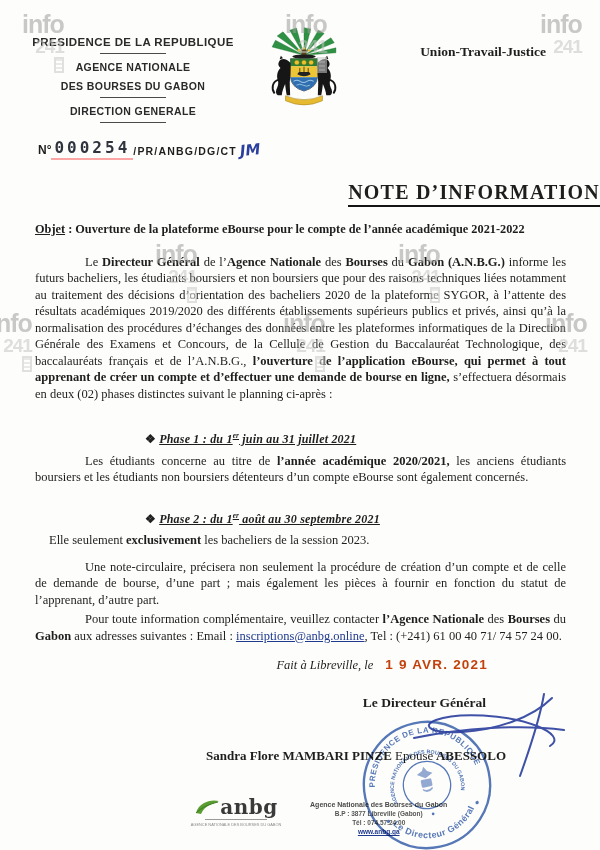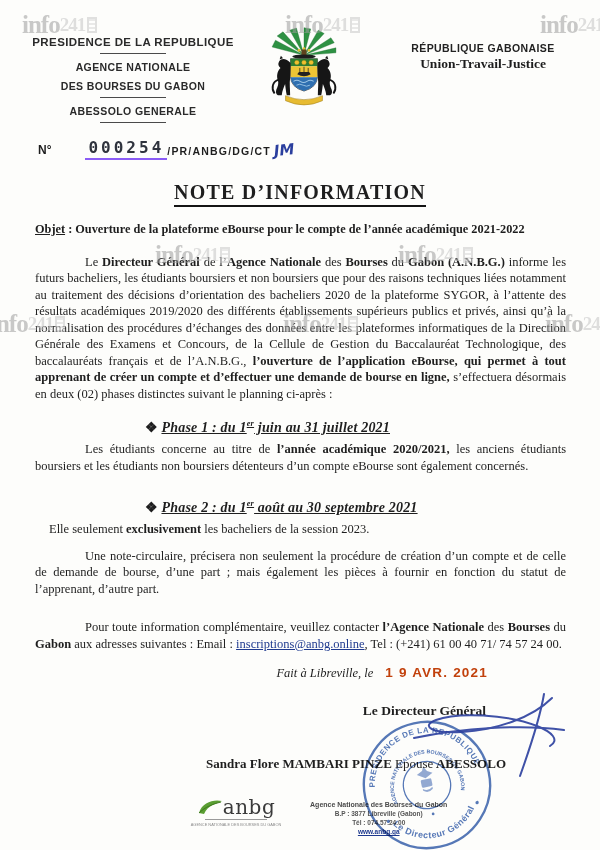--- a/index.html
+++ b/index.html
@@ -1,77 +1,77 @@
 <!DOCTYPE html>
 <html><head>
 <meta charset="utf-8">
 <style>
   html,body{margin:0;padding:0;}
   .page{position:relative;width:600px;height:850px;background:#fdfdfb;overflow:hidden;
         font-family:"Liberation Serif",serif;color:#1e1e1e;}
   
-  .wm{position:absolute;display:flex;align-items:center;opacity:.55;z-index:6;pointer-events:none;
-      font-family:Liberation Serif, serif;font-weight:bold;}
+  .wm{position:absolute;display:flex;align-items:flex-end;opacity:.55;z-index:6;pointer-events:none;
+      font-family:Liberation Sans, sans-serif;font-weight:bold;flex-direction:column;}
   .wm-a{color:#9d9d9d;font-size:25px;letter-spacing:-1px;line-height:1;}
   .wm-b{color:#c6c6c6;font-size:19px;letter-spacing:-1px;line-height:1;}
   .wm-box{width:6px;height:12px;border:2px solid #c9c9c9;margin:1px 0 0 2px;
       background:repeating-linear-gradient(#d9d9d9 0 2px,#fff 2px 4px);}
   
   .hdr-left{position:absolute;left:28px;top:36px;width:210px;text-align:center;
       font-family:"Liberation Sans",sans-serif;font-weight:bold;color:#2a2a2a;}
   .hdr-left .l1{font-size:11.5px;letter-spacing:.4px;}
   .hdr-left .l2{font-size:10.5px;letter-spacing:.4px;margin-top:7px;}
   .sep{width:66px;border-top:1.5px solid #4a4a4a;margin:5px auto 0;}
   .emblem{position:absolute;left:262px;top:26px;width:84px;height:94px;}
   .hdr-right{position:absolute;left:390px;top:42px;width:186px;text-align:center;}
   .hdr-right .country{font-family:"Liberation Sans",sans-serif;font-weight:bold;font-size:10.5px;
       letter-spacing:.4px;color:#222;}
   .hdr-right .motto{font-weight:bold;font-size:13.5px;margin-top:2px;}
   
   .ref{position:absolute;left:38px;top:138px;display:flex;align-items:flex-end;z-index:2;}
   .ref-label{font-family:"Liberation Sans",sans-serif;font-weight:bold;font-size:12px;padding-bottom:3px;}
   .ref-number{font-family:"DejaVu Sans Mono",monospace;font-weight:bold;font-size:16px;letter-spacing:3px;
-      color:#2f333d;border-bottom:2px solid #8b5cf6;padding:0 3px 1px 3px;margin-left:34px;}
+      color:#2f333d;border-bottom:2px solid #fca5a5;padding:0 3px 1px 3px;}
   .ref-suffix{font-family:"Liberation Sans",sans-serif;font-weight:bold;font-size:10.5px;
       letter-spacing:1.2px;padding-bottom:3px;}
   .ref-initials{color:#2b3f9e;font-family:"DejaVu Sans",sans-serif;font-style:italic;font-weight:bold;
       font-size:15px;transform:rotate(-6deg);margin-left:3px;padding-bottom:1px;}
   
-  .title-wrap{position:absolute;left:0;top:181px;width:100%;text-align:center;z-index:2;}
+  .title-wrap{position:absolute;left:0;top:181px;width:100%;text-align:right;z-index:2;}
   .title{display:inline-block;font-size:20px;font-weight:bold;letter-spacing:1.2px;
       border-bottom:2.2px solid #141414;padding-bottom:1px;}
   
   .body{position:absolute;left:35px;top:221px;width:531px;font-size:12.5px;line-height:16.5px;
       text-align:justify;z-index:2;}
   .subject{white-space:nowrap;font-weight:bold;font-size:12.3px;margin-bottom:16px;}
   .para{text-indent:50px;margin:0;}
   .b{font-weight:bold;}
   .i{font-style:italic;}
   .u{text-decoration:underline;}
   .sup{vertical-align:super;font-size:.6em;}
   .doclink{color:#1f3a8f;text-decoration:underline;cursor:pointer;}
-  .phase-h{margin:14px 0 5px 110px;text-indent:0;font-size:14px;text-align:left;}
+  .phase-h{margin:26px 0 5px 110px;text-indent:0;font-size:12px;text-align:left;}
   .phase-h .b{letter-spacing:.2px;}
   .p5{margin-top:10px;}
-  .p6{margin-top:22px;}
+  .p6{margin-top:3px;}
   .dateline{margin-top:13px;text-align:right;padding-right:78px;text-indent:0;}
   .place{font-style:italic;font-size:12.5px;}
   .date-stamp{font-family:"Liberation Sans",sans-serif;font-weight:bold;font-size:13.5px;
       letter-spacing:1.2px;color:#c2410c;margin-left:9px;}
   .signer-title{margin-top:21px;text-align:right;padding-right:80px;font-weight:bold;font-size:13.5px;}
   .signer-name{margin-top:37px;text-align:right;padding-right:60px;font-size:13px;}
   
   .stamp{position:absolute;left:358px;top:716px;width:138px;height:138px;z-index:7;
       transform:rotate(-12deg);opacity:.88;mix-blend-mode:multiply;}
   .signature{position:absolute;left:400px;top:686px;width:170px;height:100px;z-index:8;opacity:.9;}
   
   .footer{position:absolute;left:178px;top:797px;display:flex;gap:16px;align-items:flex-start;z-index:3;}
   .anbg-logo{display:flex;flex-direction:column;align-items:center;}
   .logo-row{display:flex;align-items:flex-end;}
-  .logo-text{font-family:"DejaVu Serif",serif;font-weight:normal;font-size:20px;color:#3a3a3a;
+  .logo-text{font-family:"DejaVu Serif",serif;font-weight:bold;font-size:20px;color:#3a3a3a;
       letter-spacing:.5px;line-height:1;}
   .logo-rule{width:62px;border-top:1px solid #9a9a9a;margin-top:2px;}
   .logo-tagline{font-family:"Liberation Sans",sans-serif;font-size:5px;color:#8a8a8a;
       transform:scale(.78);transform-origin:center;white-space:nowrap;margin-top:1px;}
   .f-contact{text-align:center;font-family:"Liberation Sans",sans-serif;color:#555;
       font-size:6.5px;font-weight:bold;line-height:9px;padding-top:3px;}
   .f-org{font-size:7px;color:#4a4a4a;}
   .f-web{color:#1f3a8f;text-decoration:underline;cursor:pointer;}
 </style>
 </head>
@@ -117,21 +117,21 @@
       <span class="wm-a">info</span>
       <span class="wm-b">241</span>
     </div>
 
   <div class="hdr-left">
     <div class="l1">PRESIDENCE DE LA REPUBLIQUE</div>
     <div class="sep"></div>
     <div class="l2">AGENCE NATIONALE</div>
     <div class="l2">DES BOURSES DU GABON</div>
     <div class="sep"></div>
-    <div class="l2">ABESSOLO GENERALE</div>
+    <div class="l2">DIRECTION GENERALE</div>
     <div class="sep"></div>
   </div>
 
   <svg class="emblem" viewBox="0 0 100 108">
     <g fill="#2e9143" stroke="#1c6b2d" stroke-width="0.4">
       <path d="M50,33 L12,23 L16,15 Z"></path>
         <path d="M50,33 L18,10 L25,5 Z"></path>
       <path d="M50,33 L33,3 L41,0.5 Z"></path>
         <path d="M50,33 L50,0 L58,1.5 Z"></path>
       <path d="M50,33 L67,3 L74,7 Z"></path>
@@ -163,21 +163,20 @@
     </g>
     <g transform="translate(100 0) scale(-1 1)">
       <path d="M34,42 C29,36.5 23,36 20.5,40 C18.5,43 19.5,46 22,48 C18,52 17,58 19,63 C20,66.5 19,70 17,74 C16,77.5 17,79.5 19,80.5 L23.5,80.5 C24,75 26,71 27.5,67 C28,71 28.5,76 29.5,80.5 L33.5,80.5 C33.5,73 32.5,66 33.5,60 L34,48 Z" fill="#161616"></path>
       <path d="M21,37.5 l1.5,-4 2.5,3 z" fill="#161616"></path>
       <path d="M20,62 C12.5,64 10.5,72 15,78.5" stroke="#161616" stroke-width="2.2" fill="none"></path>
     </g>
     <path d="M28,81 Q50,90.5 72,81 L72,87 Q50,97 28,87 Z" fill="#e7bb31" stroke="#9a7a1a" stroke-width="0.6"></path>
   </svg>
 
   <div class="hdr-right">
-    <div class="country">RÉPUBLIQUE GABONAISE</div>
     <div class="motto">Union-Travail-Justice</div>
   </div>
 
   <div class="ref">
     <span class="ref-label">N°</span>
     <span class="ref-number">000254</span>
     <span class="ref-suffix">/PR/ANBG/DG/CT</span>
     <span class="ref-initials">JM</span>
   </div>
 

